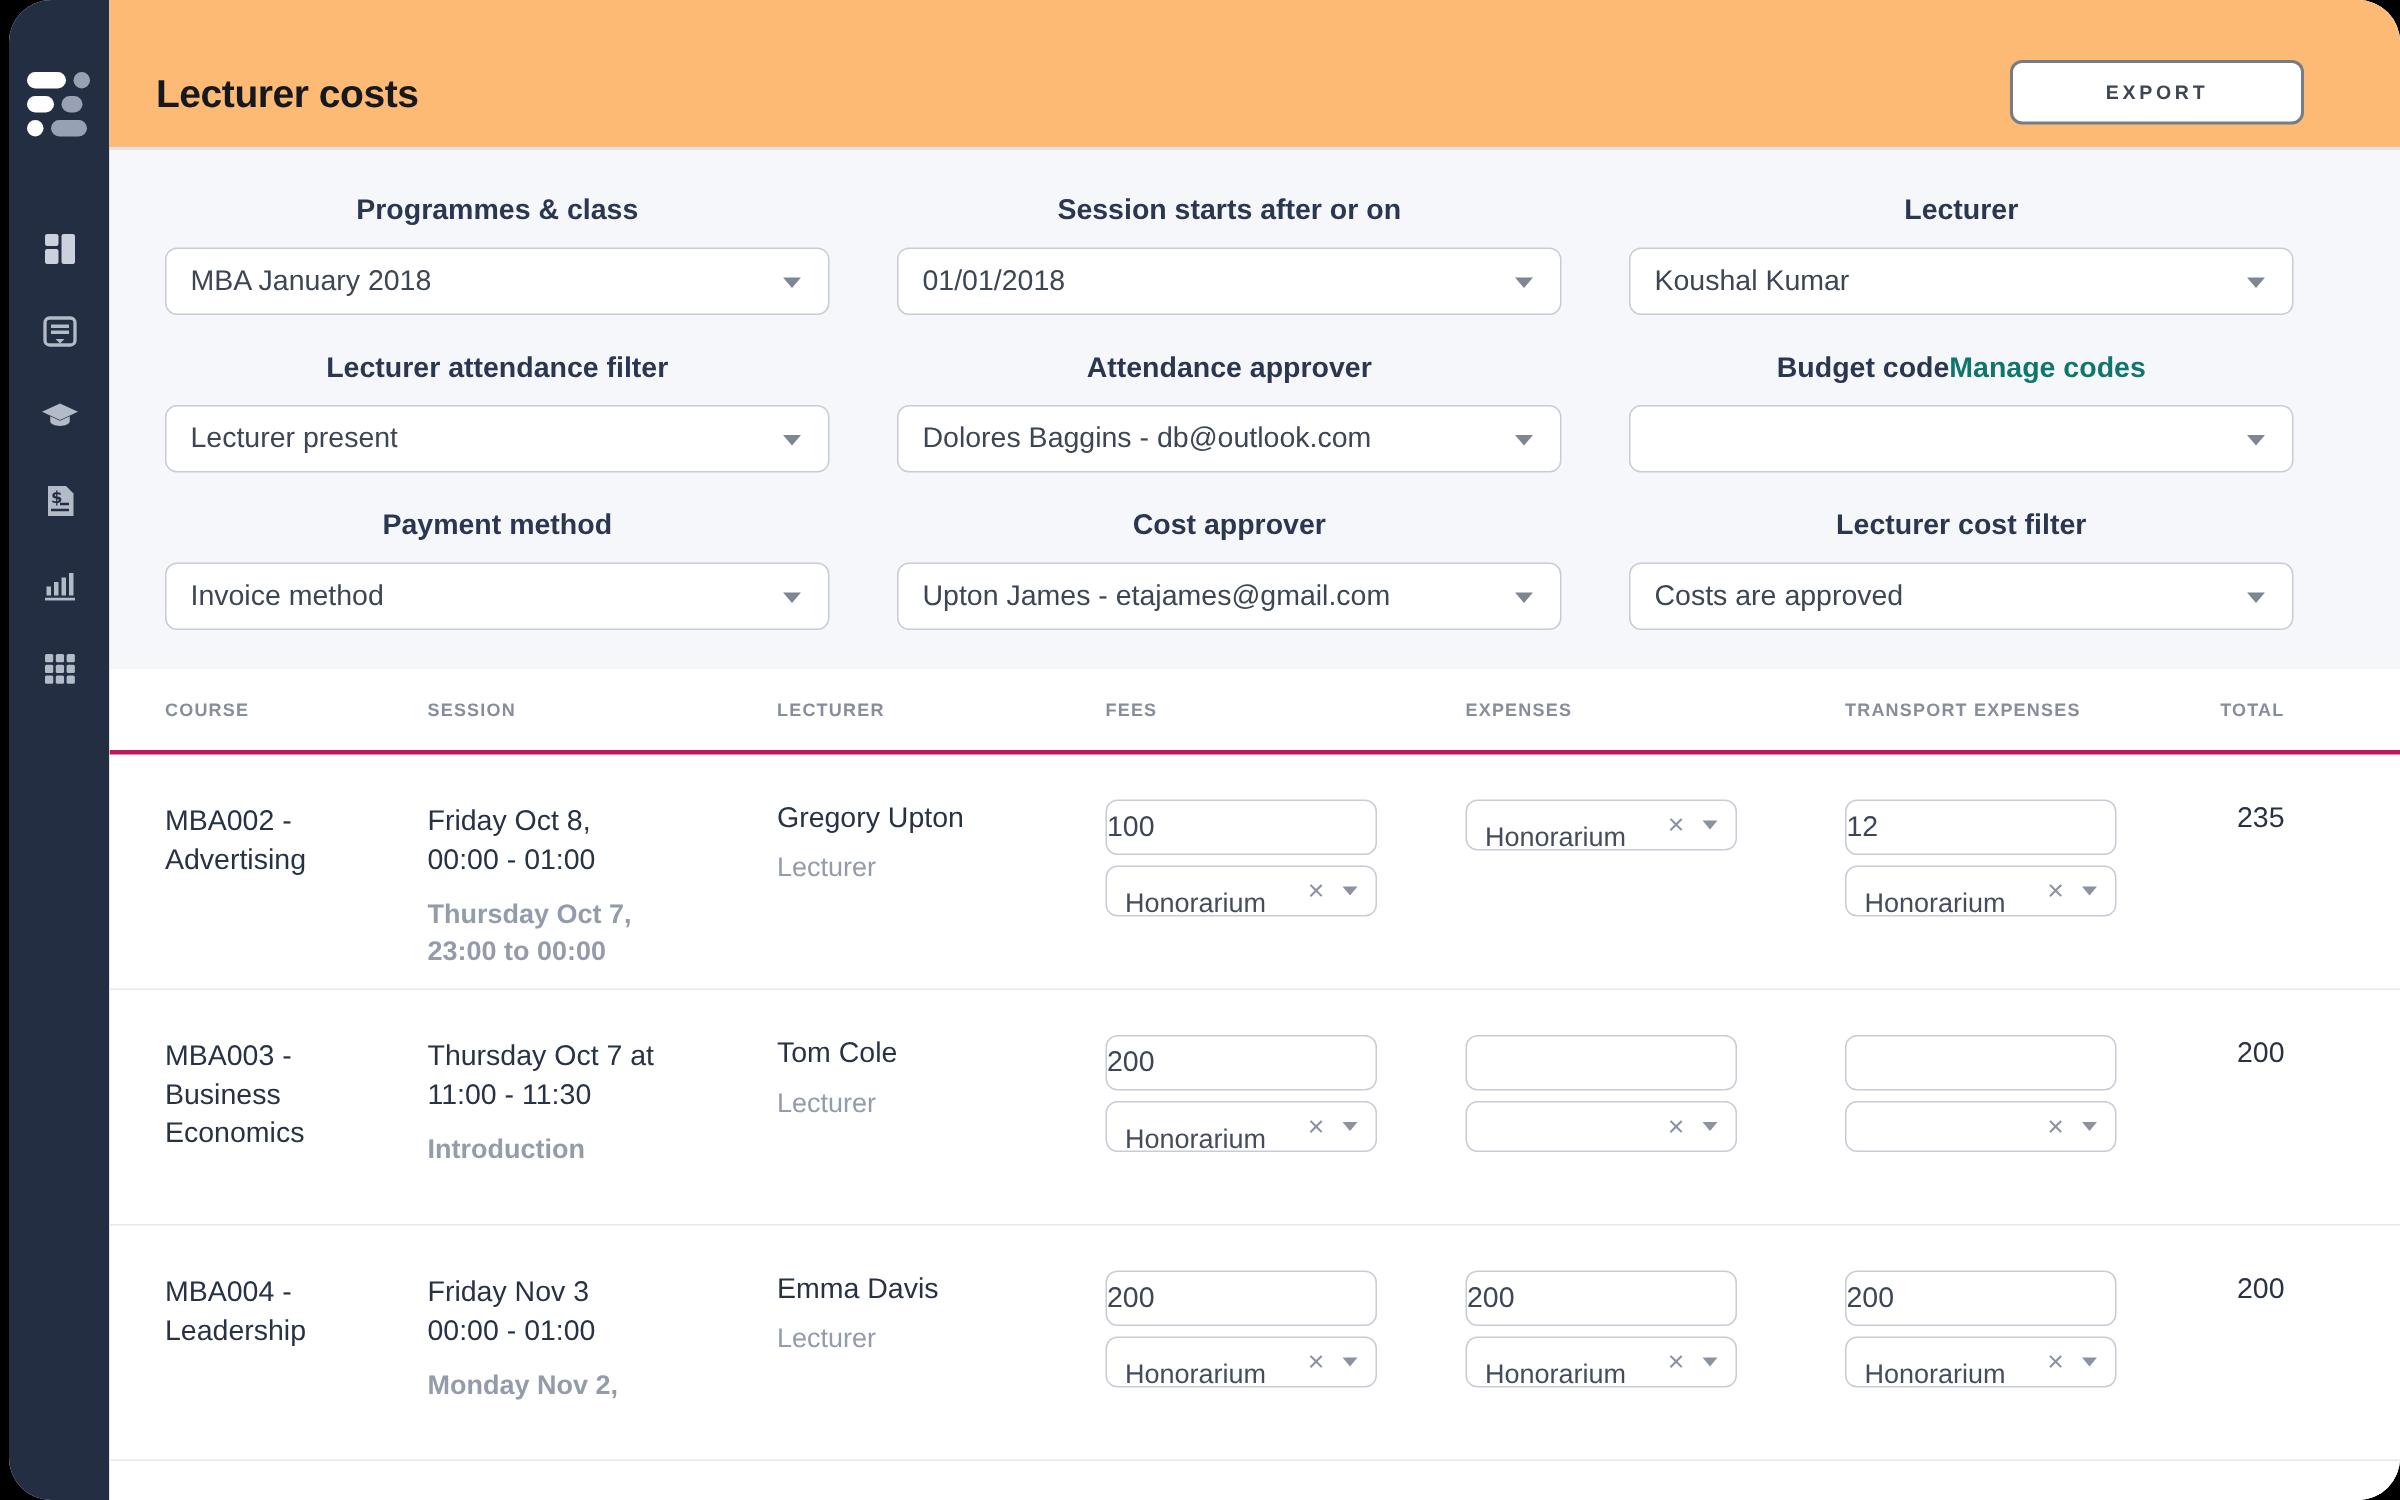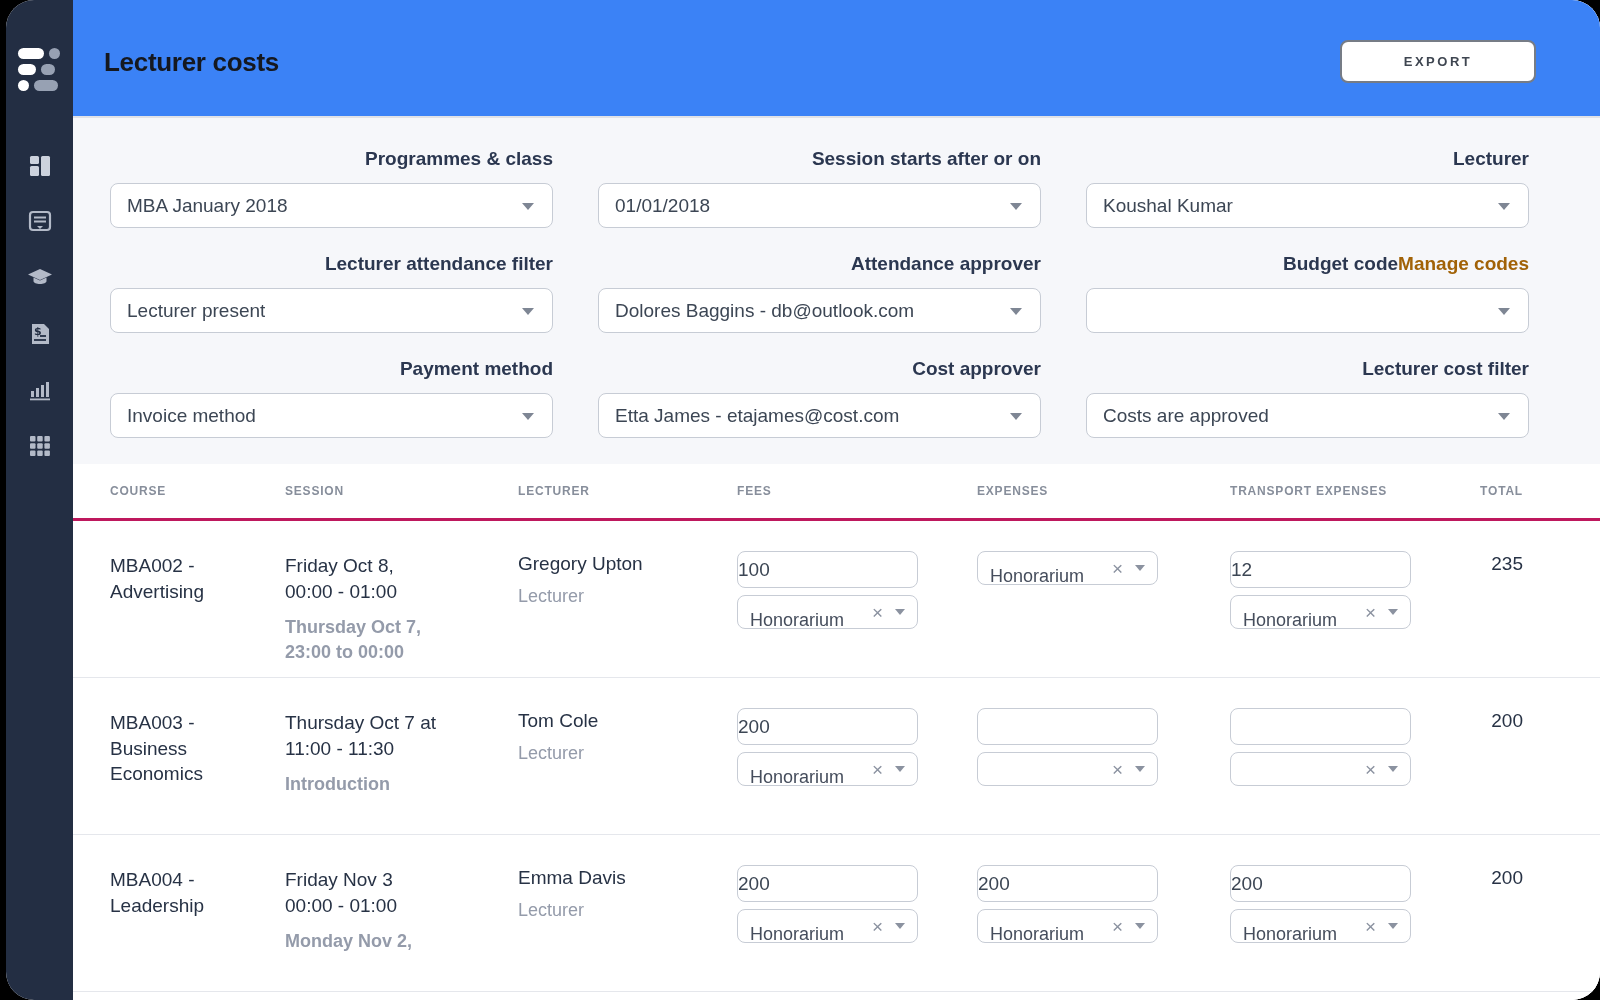--- a/index.html
+++ b/index.html
@@ -12,30 +12,30 @@
   .logo-row { display:flex; align-items:center; gap:5px; margin-bottom:5px; }
   .pill { height:11px; border-radius:6px; }
   .p-w { background:#ffffff; }
   .p-g { background:#97a1b3; }
   .nav { margin-top:56px; display:flex; flex-direction:column; gap:28px; align-items:center; }
   .nav-btn { width:28px; height:28px; display:flex; align-items:center; justify-content:center; cursor:pointer; }
   .nav-btn svg { display:block; }
 
   
   .main { flex:1; display:flex; flex-direction:column; background:#fff; }
-  .header { height:118px; position:relative; background:#3b82f6; border-bottom:2px solid #e0e2e7; flex-shrink:0; }
+  .header { height:100px; position:relative; background:#fdba74; border-bottom:2px solid #e0e2e7; flex-shrink:0; }
   .page-title { position:absolute; left:31px; top:47px; font-size:26px; font-weight:700; color:#15181f; letter-spacing:-0.3px; }
   .export-btn { position:absolute; right:64px; top:40px; width:196px; height:43px; background:#fff; border:2px solid #767c86; border-radius:8px; font-size:13px; font-weight:700; letter-spacing:2.5px; color:#3f4651; display:flex; align-items:center; justify-content:center; cursor:pointer; }
 
   
   .filters { background:#f6f7fa; padding:30px 71px 26px 37px; display:grid; grid-template-columns:repeat(3,1fr); column-gap:45px; row-gap:25px; flex-shrink:0; }
   .fgroup { }
-  .flabel-row { display:flex; justify-content:flex-end; align-items:baseline; margin-bottom:13px; }
+  .flabel-row { display:flex; justify-content:center; align-items:baseline; margin-bottom:13px; }
   .flabel { font-size:19px; font-weight:700; color:#2b3750; }
-  .flink { font-size:19px; font-weight:700; color:#a16207; cursor:pointer; text-decoration:none; }
+  .flink { font-size:19px; font-weight:700; color:#0f766e; cursor:pointer; text-decoration:none; }
   .fselect { position:relative; height:45px; background:#fff; border:1px solid #c7ccd5; border-radius:8px; display:flex; align-items:center; padding:0 44px 0 16px; cursor:pointer; }
   .fselect-value { font-size:19px; color:#3c4654; white-space:nowrap; overflow:hidden; }
   .caret { position:absolute; right:18px; top:50%; margin-top:-3px; width:0; height:0; border-left:6px solid transparent; border-right:6px solid transparent; border-top:7px solid #7e8694; }
 
   
   .table-area { background:#fff; flex:1; overflow:hidden; }
   .tgrid { display:grid; grid-template-columns:175px 233px 219px 240px 253px 210px 1fr; padding:0 77px 0 37px; }
   .thead { height:57px; align-items:center; border-bottom:3px solid #be185d; }
   .th { font-size:12px; font-weight:700; letter-spacing:0.8px; color:#878e9b; }
   .th.right { text-align:right; }
@@ -213,21 +213,21 @@
         <div class="fselect">
           <span class="fselect-value">Invoice method</span>
           <span class="caret"></span>
         </div>
       </div>
       <div class="fgroup">
         <div class="flabel-row">
             <span class="flabel">Cost approver</span>
           </div>
         <div class="fselect">
-          <span class="fselect-value">Etta James - etajames@cost.com</span>
+          <span class="fselect-value">Upton James - etajames@gmail.com</span>
           <span class="caret"></span>
         </div>
       </div>
       <div class="fgroup">
         <div class="flabel-row">
             <span class="flabel">Lecturer cost filter</span>
           </div>
         <div class="fselect">
           <span class="fselect-value">Costs are approved</span>
           <span class="caret"></span>

